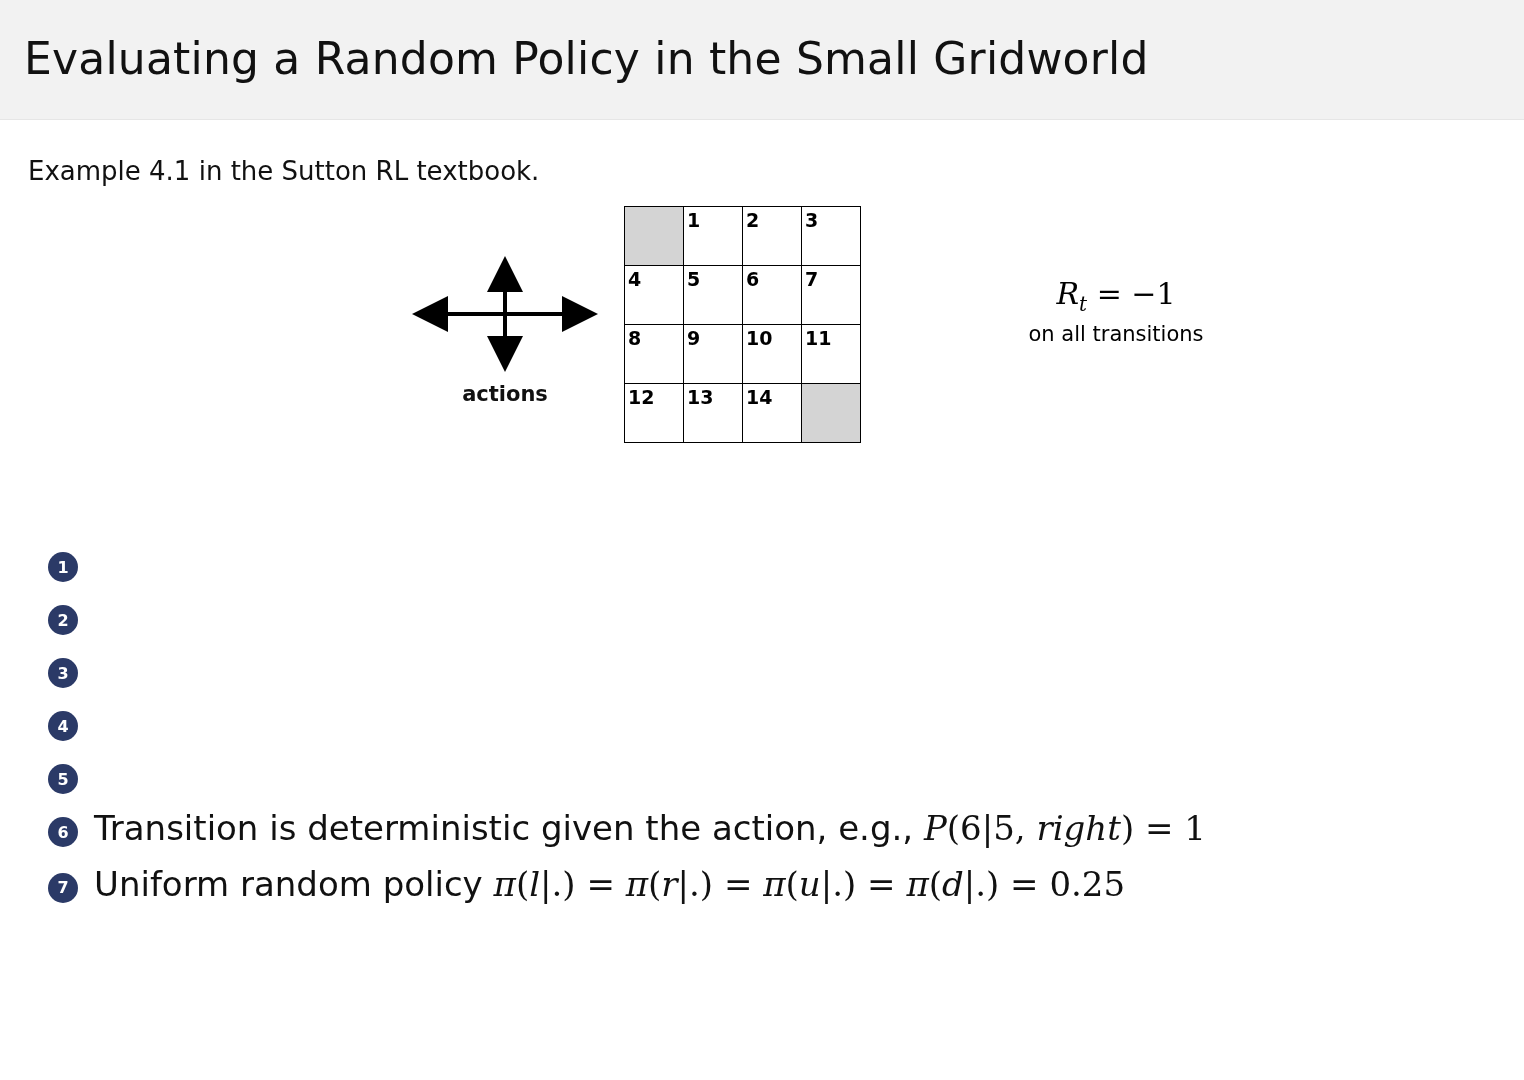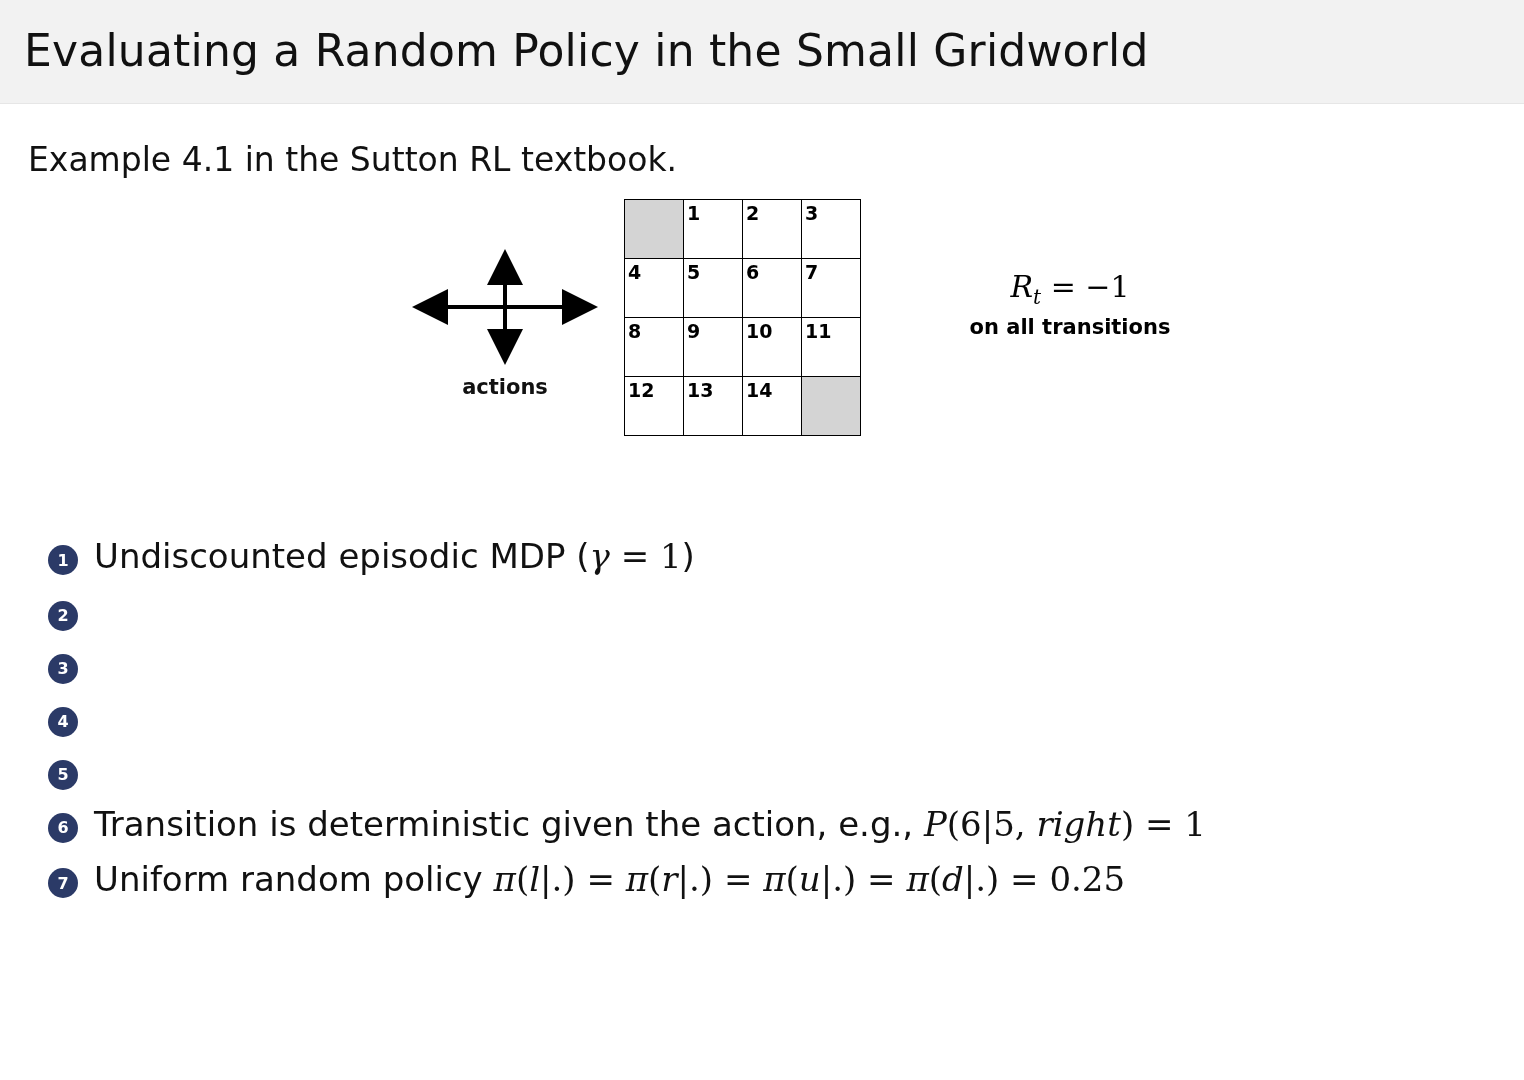--- a/index.html
+++ b/index.html
@@ -12,39 +12,39 @@
     height: 1080px;
     font-family: "DejaVu Sans", sans-serif;
     color: #1a1a1a;
     overflow: hidden;
     position: relative;
   }
 
   
   .title-bar {
     background: #f2f2f2;
-    height: 104px;
+    height: 120px;
     display: flex;
     align-items: center;
     padding: 0 16px 0 24px;
     box-sizing: border-box;
     border-bottom: 1px solid #e6e6e6;
   }
   .slide-title {
     font-size: 44px;
     font-weight: 400;
     letter-spacing: 0.2px;
     color: #111;
     line-height: 1.1;
   }
 
   
   .intro {
     margin: 36px 0 0 28px;
-    font-size: 33px;
+    font-size: 26px;
     color: #111;
   }
 
   
   .figure {
     position: relative;
     height: 300px;
     margin-top: 20px;
   }
 
@@ -84,42 +84,42 @@
     font-family: "DejaVu Sans", sans-serif;
     box-sizing: border-box;
   }
   table.gw td.shaded {
     background: #d4d4d4;
   }
 
   
   .reward {
     position: absolute;
-    left: 930px;
+    left: 976px;
     top: 70px;
     width: 280px;
     text-align: center;
     color: #000;
   }
   .reward .eq {
     font-family: "DejaVu Serif", serif;
     font-style: italic;
     font-size: 30px;
     white-space: nowrap;
   }
   .reward .eq .sub {
     font-size: 20px;
     vertical-align: sub;
   }
   .reward .eq .nonital {
     font-style: normal;
   }
   .reward .sub-note {
     font-size: 21px;
-    font-weight: 700;
+    font-weight: 400;
     margin-top: 6px;
     font-family: "DejaVu Sans", sans-serif;
   }
 
   
   .list {
     margin: 36px 0 0 48px;
   }
   .item {
     display: flex;
@@ -218,21 +218,20 @@
       <span>R</span><span class="sub">t</span>
       <span class="nonital">= −1</span>
     </div>
     <div class="sub-note">on all transitions</div>
   </div>
 </div>
 
 <div class="list">
     <div class="item">
       <div class="bullet">1</div>
-      <div class="item-text">Undiscounted episodic MDP (<span class="m">γ</span> <span class="mn">= 1</span>)</div>
     </div>
     <div class="item">
       <div class="bullet">2</div>
     </div>
     <div class="item">
       <div class="bullet">3</div>
     </div>
     <div class="item">
       <div class="bullet">4</div>
     </div>

